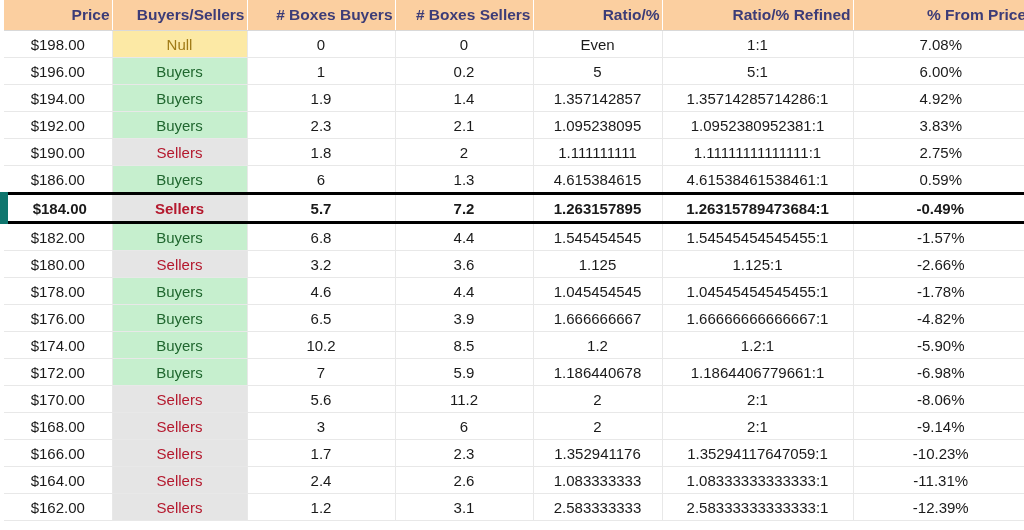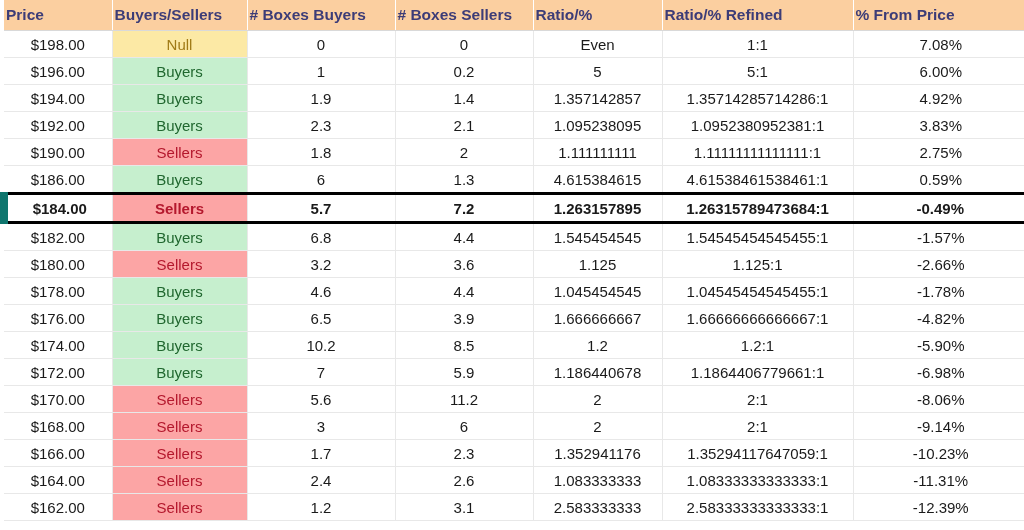--- a/index.html
+++ b/index.html
@@ -33,21 +33,21 @@
   table.grid col.c-ratio       { width: 129px; }
   table.grid col.c-refined     { width: 191px; }
   table.grid col.c-fromprice   { width: 175px; }
 
   thead th {
     height: 30px;
     background: #FBCFA0;
     color: #3C3C77;
     font-weight: bold;
     font-size: 15.5px;
-    text-align: left;
+    text-align: right;
     vertical-align: middle;
     border-right: 1px solid #ffffff;
     border-bottom: 1px solid #d9d9d9;
     padding: 0 2px;
     white-space: nowrap;
     overflow: hidden;
   }
   thead th.last { border-right: none; }
 
   tbody td {
@@ -59,21 +59,21 @@
     padding: 0 2px;
     white-space: nowrap;
     overflow: hidden;
     background: #ffffff;
     position: relative;
   }
   tbody td.no-right { border-right: none; }
 
   td.bs-cell { font-weight: normal; }
   td.bs-buyers  { background: #C6EFCE; color: #20672F; margin-left: 23px; }
-  td.bs-sellers { background: #fca5a5; color: #B4182D; }
+  td.bs-sellers { background: #e5e5e5; color: #B4182D; }
   td.bs-null    { background: #FCE9A5; color: #A07A16; }
 
   
   tr.selected td {
     font-weight: bold;
     border-top: 3px solid #000000;
     border-bottom: 3px solid #000000;
   }
   tr.selected td.first-cell { border-left: 8px solid #0f766e; }
   tr.selected td.last-cell  { border-right: 2px solid #0f172a; }

